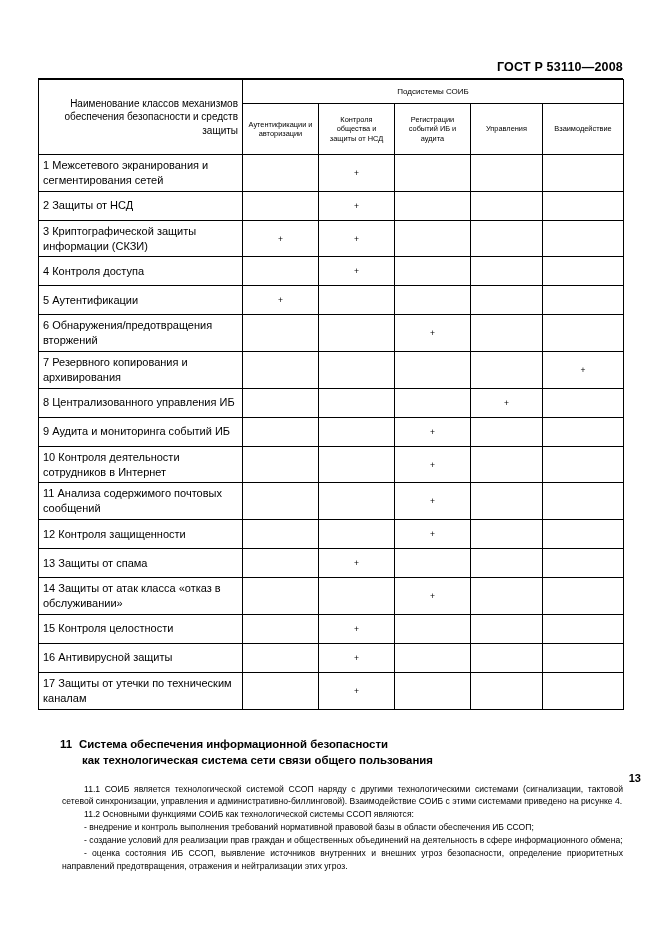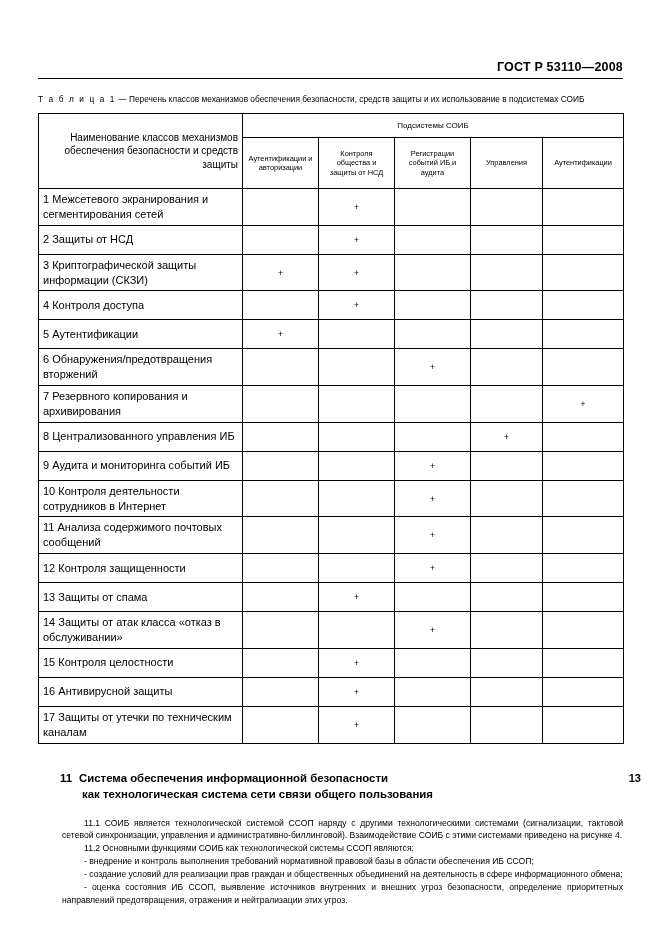--- a/index.html
+++ b/index.html
@@ -121,44 +121,41 @@
 </head>
 <body>
 
 <div class="page">
 
   <div class="header">
     <span>ГОСТ Р 53110—2008</span>
     <div class="header-rule"></div>
   </div>
 
-  <div class="table-caption">
-    <span class="spaced">Т а б л и ц а  1</span><span> — Перечень классов механизмов обеспечения безопасности, средств защиты и их использование в подсистемах СОИБ</span>
-  </div>
 
   <table class="matrix">
     <colgroup>
       <col style="width:204px">
       <col style="width:76px">
       <col style="width:76px">
       <col style="width:76px">
       <col style="width:72px">
       <col style="width:81px">
     </colgroup>
     <thead>
       <tr>
         <th class="row-head-title" rowspan="2">Наименование классов механизмов обеспечения безопасности и средств защиты</th>
         <th class="group-head" colspan="5">Подсистемы СОИБ</th>
       </tr>
       <tr>
         <th class="col-head">Аутентификации и авторизации</th>
         <th class="col-head">Контроля общества и защиты от НСД</th>
         <th class="col-head">Регистрации событий ИБ и аудита</th>
         <th class="col-head">Управления</th>
-        <th class="col-head">Аутентификации</th>
+        <th class="col-head">Взаимодействие</th>
       </tr>
     </thead>
     <tbody>
         <tr>
           <td class="rowlabel">1 Межсетевого экранирования и сегментирования сетей</td>
           <td class="mark"></td>
           <td class="mark">+</td>
           <td class="mark"></td>
           <td class="mark"></td>
           <td class="mark"></td>

